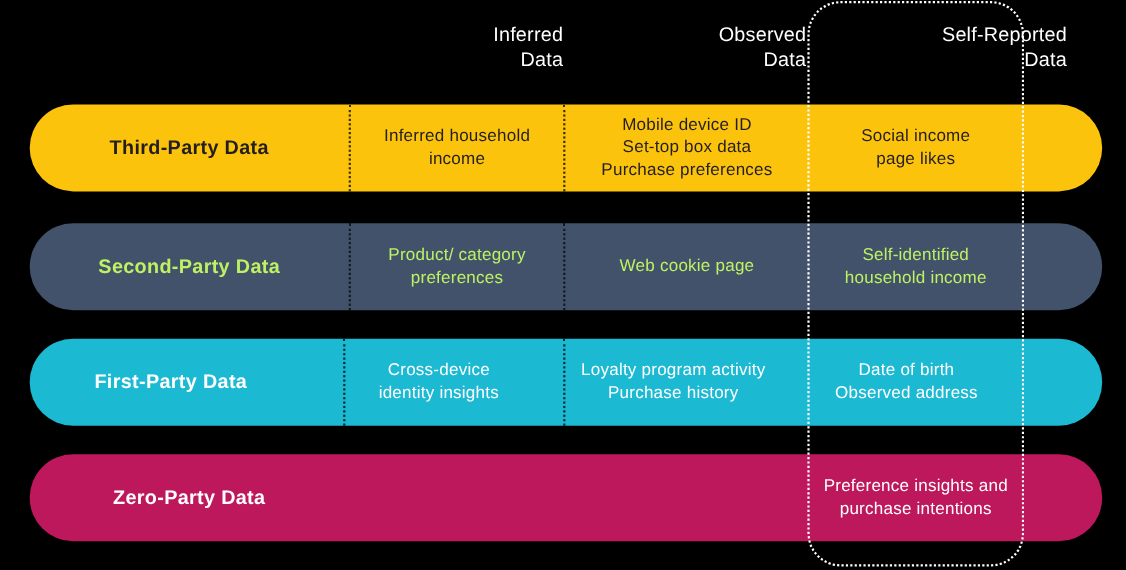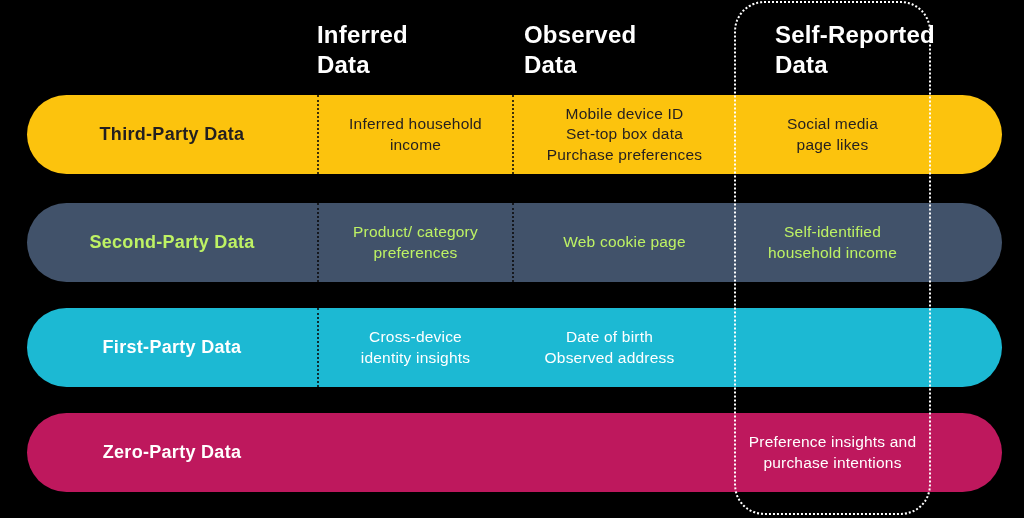--- a/index.html
+++ b/index.html
@@ -8,45 +8,45 @@
     width: 1024px;
     height: 518px;
     background: #000000;
     overflow: hidden;
     font-family: "Liberation Sans", "DejaVu Sans", sans-serif;
   }
   .col-header {
     position: absolute;
     top: 20px;
     color: #ffffff;
-    font-size: 24px;
-    font-weight: bold;
+    font-size: 18px;
+    font-weight: normal;
     line-height: 1.25;
-    text-align: left;
+    text-align: right;
     white-space: pre-line;
     letter-spacing: 0.2px;
     z-index: 2;
   }
   .col-header.h1 { left: 317px; width: 195px; }
-  .col-header.h2 { left: 524px; width: 223px; }
+  .col-header.h2 { left: 510px; width: 223px; }
   .col-header.h3 { left: 775px; width: 195px; }
 
   .pill {
     position: absolute;
     left: 27px;
     width: 975px;
     height: 79px;
     border-radius: 40px;
     display: flex;
     align-items: stretch;
     z-index: 1;
   }
   .r0 { top: 95px; }
   .r1 { top: 203px; }
-  .r2 { top: 308px; }
+  .r2 { top: 308px; gap: 28px; }
   .r3 { top: 413px; }
 
   .cell {
     box-sizing: border-box;
     display: flex;
     align-items: center;
     justify-content: center;
     text-align: center;
     white-space: pre-line;
     font-size: 15.5px;
@@ -91,39 +91,41 @@
   <div class="col-header h3">Self-Reported
 Data</div>
 
   <div class="pill r0" style="background: rgb(252, 195, 13); color: rgb(35, 31, 32);">
     <div class="cell label">Third-Party Data</div>
     <div class="cell c1 div-l">Inferred household
 income</div>
     <div class="cell c2 div-l">Mobile device ID
 Set-top box data
 Purchase preferences</div>
-    <div class="cell c3">Social media
+    <div class="cell c3">Social income
 page likes</div>
     <div class="spacer"></div>
   </div>
 
   <div class="pill r1" style="background: rgb(65, 82, 106); color: #bef264;">
     <div class="cell label">Second-Party Data</div>
     <div class="cell c1 div-l">Product/ category
 preferences</div>
     <div class="cell c2 div-l">Web cookie page</div>
     <div class="cell c3">Self-identified
 household income</div>
     <div class="spacer"></div>
   </div>
 
   <div class="pill r2" style="background: rgb(28, 185, 211); color: rgb(255, 255, 255);">
     <div class="cell label">First-Party Data</div>
     <div class="cell c1 div-l">Cross-device
 identity insights</div>
+    <div class="cell c2 div-l">Loyalty program activity
+Purchase history</div>
     <div class="cell c3">Date of birth
 Observed address</div>
     <div class="spacer"></div>
   </div>
 
   <div class="pill r3" style="background: #be185d; color: rgb(255, 255, 255);">
     <div class="cell label">Zero-Party Data</div>
     <div class="cell c1"></div>
     <div class="cell c2"></div>
     <div class="cell c3">Preference insights and

